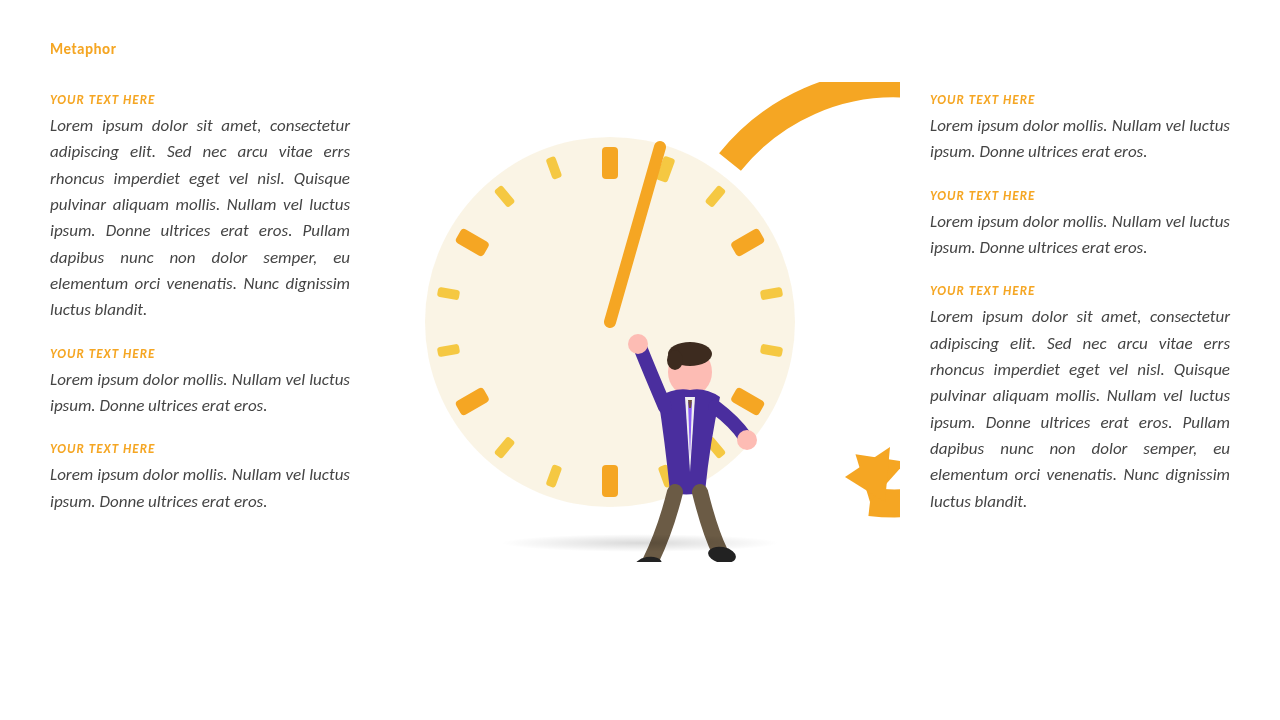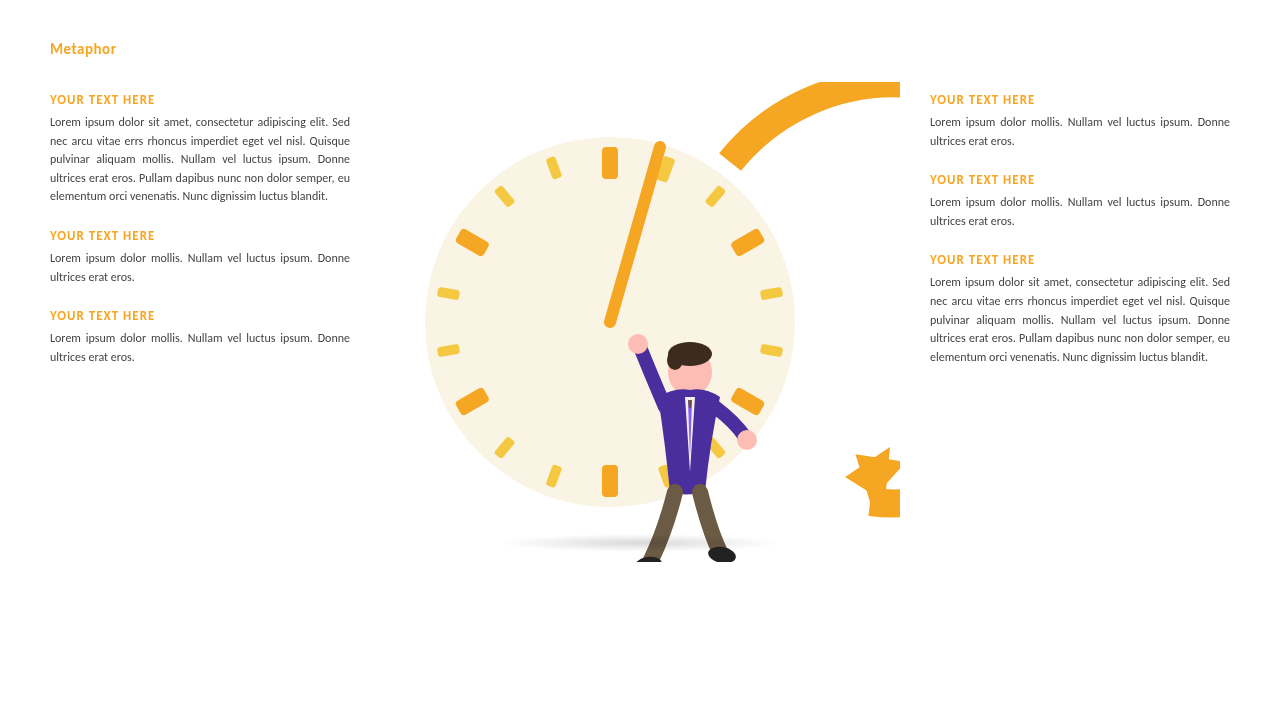--- a/index.html
+++ b/index.html
@@ -40,20 +40,21 @@
       font-weight: 900;
       letter-spacing: 1px;
       text-transform: uppercase;
       line-height: 1.1;
     }
 
     .content-area {
       display: flex;
       flex: 1;
       gap: 0;
+      font-style: italic;
     }
 
     .left-panel {
       width: 300px;
       flex-shrink: 0;
       display: flex;
       flex-direction: column;
       gap: 22px;
       padding-top: 10px;
     }
@@ -81,21 +82,21 @@
       color: #F5A623;
       font-size: 13px;
       font-weight: 800;
       letter-spacing: 1px;
       text-transform: uppercase;
       margin-bottom: 6px;
     }
 
     .text-block-body {
       color: #444;
-      font-size: 12px;
+      font-size: 17px;
       line-height: 1.55;
       text-align: justify;
     }
 
     
     .clock-scene {
       position: relative;
       width: 520px;
       height: 480px;
     }

